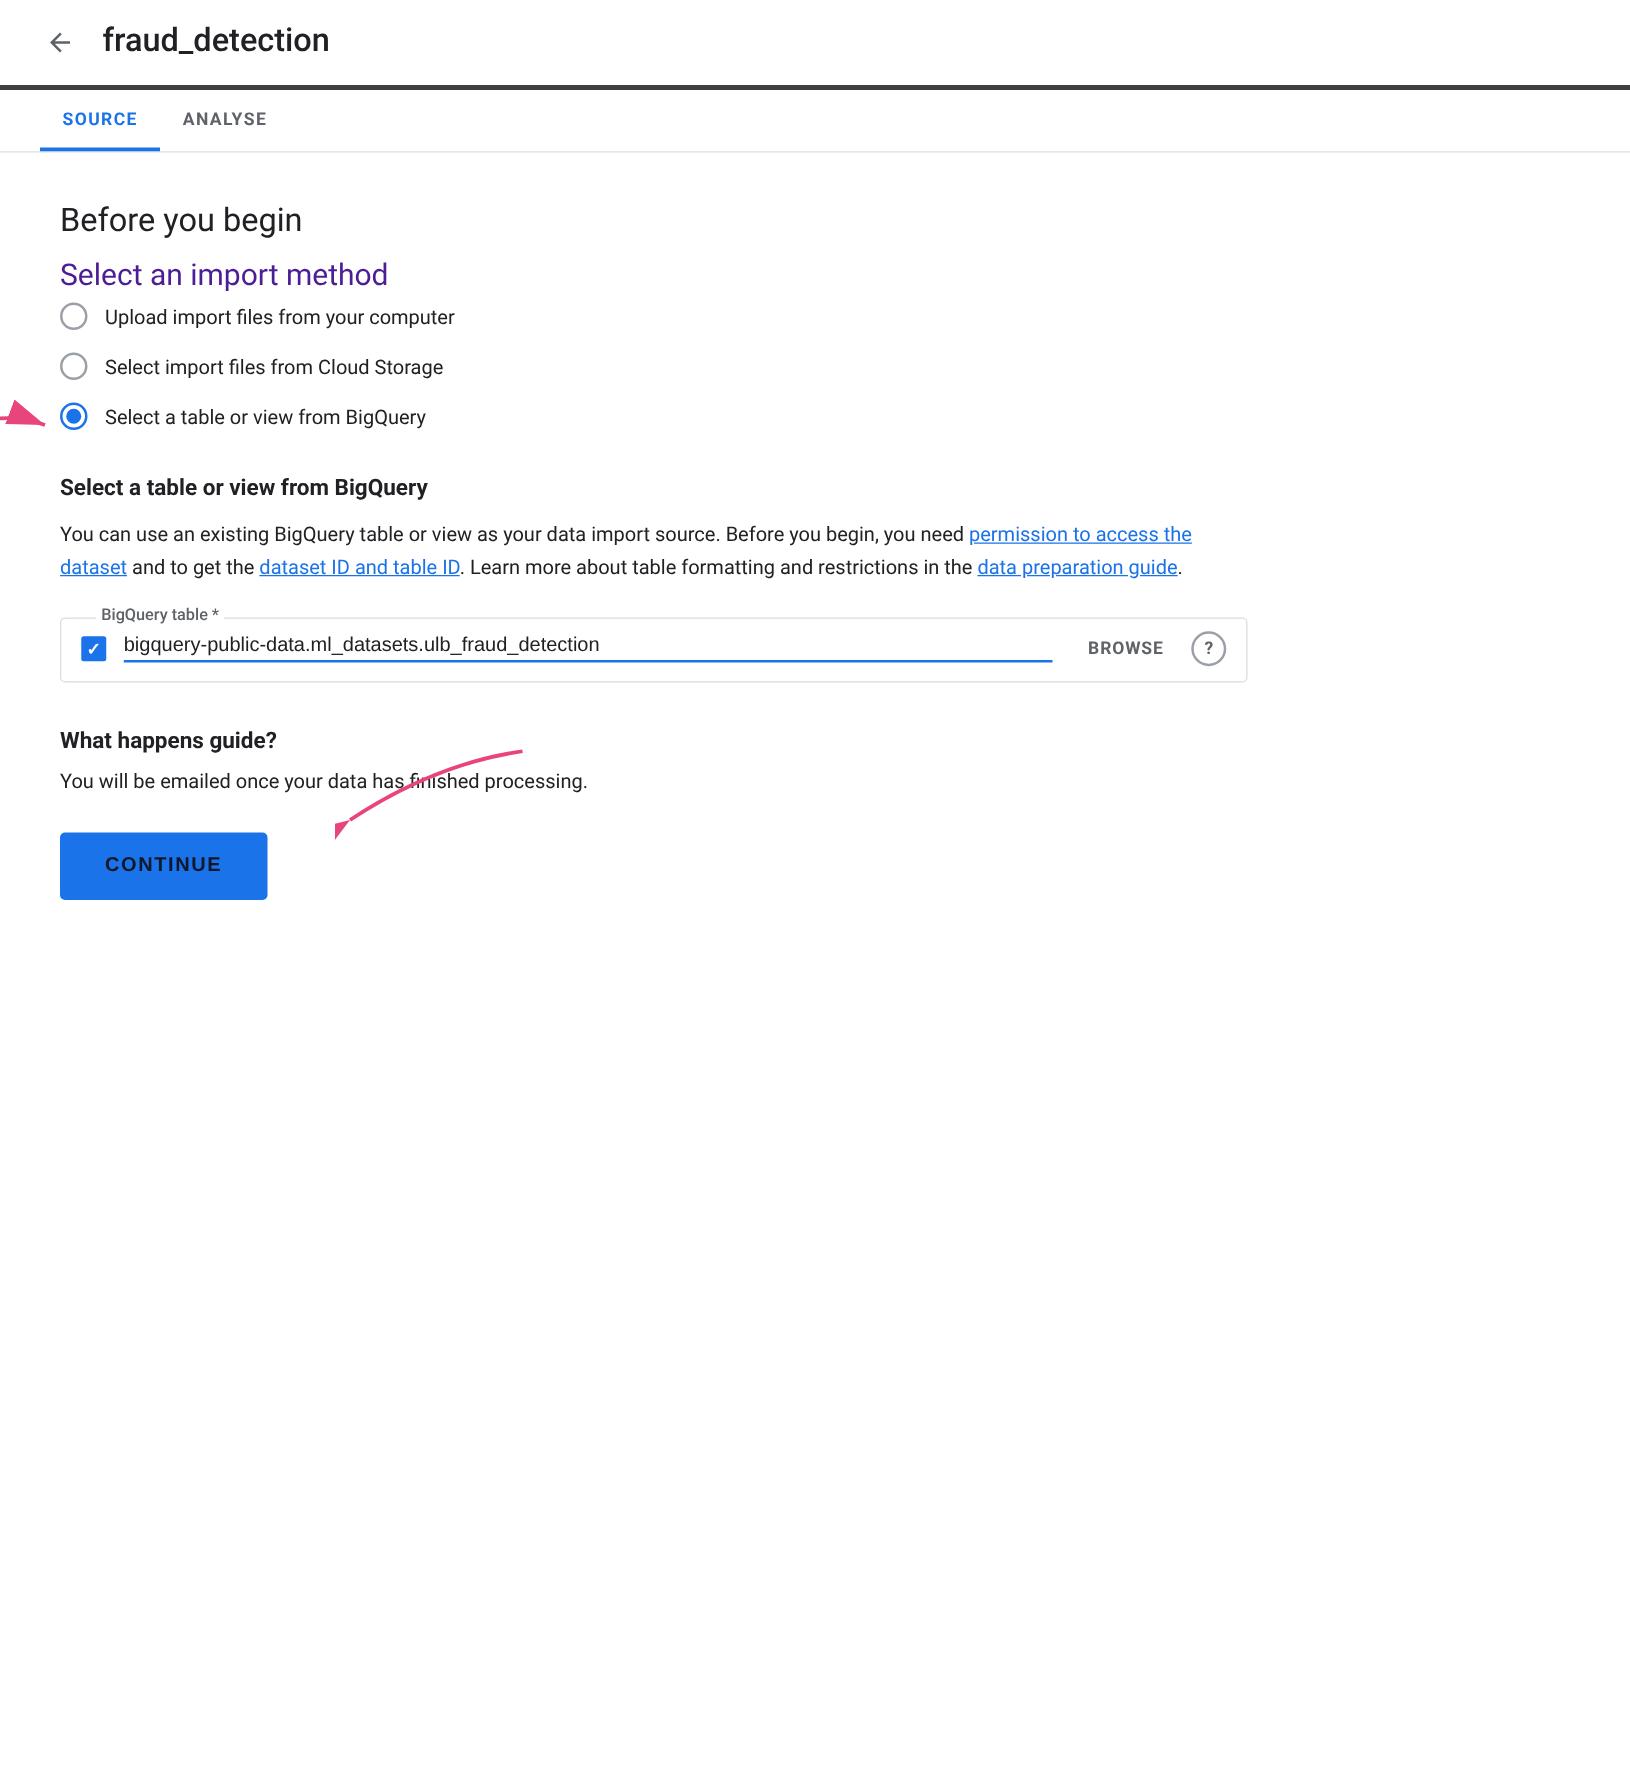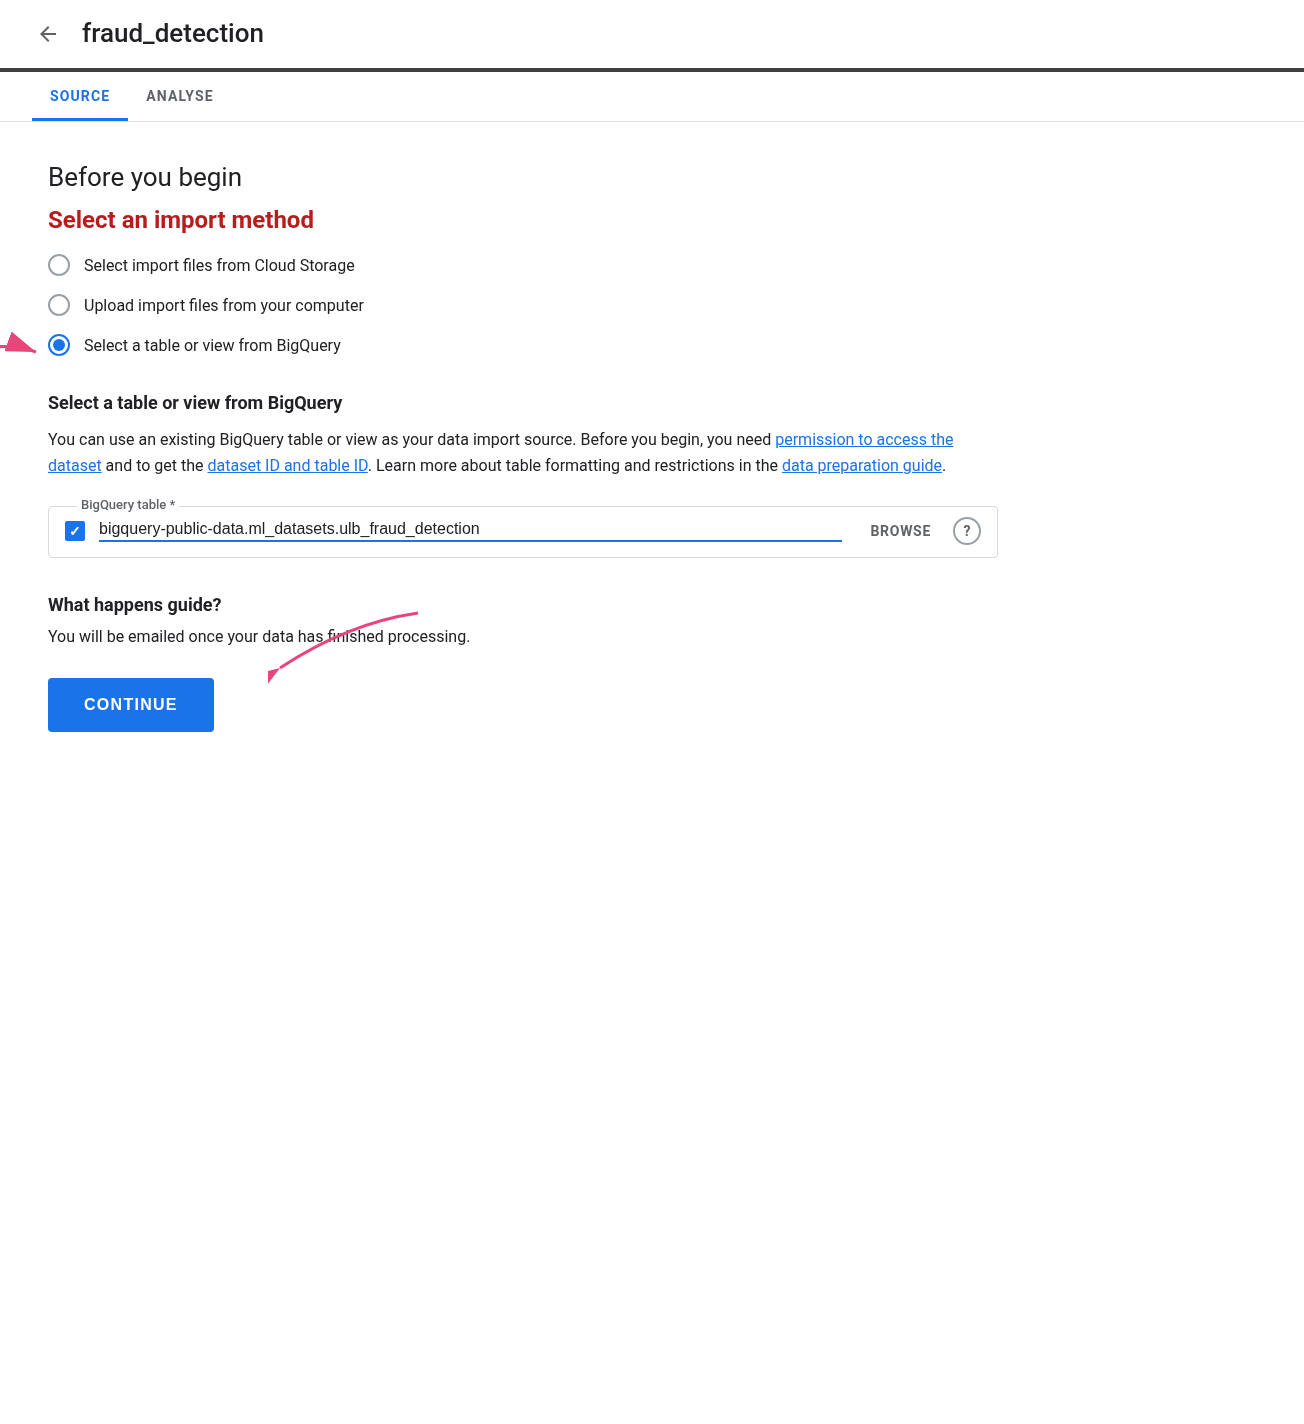--- a/index.html
+++ b/index.html
@@ -76,23 +76,23 @@
     }
     .link {
       color: #1a73e8;
       text-decoration: underline;
       cursor: pointer;
     }
 
     
     .import-section-title {
       font-size: 24px;
-      font-weight: 700;
-      color: #b91c1c;
-      margin-bottom: 20px;
+      font-weight: 400;
+      color: #4c1d95;
+      margin-bottom: 8px;
     }
 
     .radio-group {
       display: flex;
       flex-direction: column;
       gap: 18px;
       margin-bottom: 36px;
     }
     .radio-item {
       display: flex;
@@ -221,21 +221,21 @@
     }
     .next-desc {
       font-size: 16px;
       color: #202124;
       margin-bottom: 32px;
     }
 
     
     .continue-btn {
       background: #1a73e8;
-      color: #ffffff;
+      color: #0f172a;
       border: none;
       border-radius: 4px;
       padding: 18px 36px;
       font-size: 16px;
       font-weight: 700;
       letter-spacing: 0.08em;
       text-transform: uppercase;
       cursor: pointer;
     }
     .radio-arrow-svg {
@@ -266,26 +266,26 @@
 
   
   <h2 class="section-title">Before you begin</h2>
 
   
   <h2 class="import-section-title">Select an import method</h2>
   <div class="radio-group">
 
     <label class="radio-item">
       <div class="radio-circle"></div>
-      <span>Select import files from Cloud Storage</span>
+      <span>Upload import files from your computer</span>
     </label>
 
     <label class="radio-item">
       <div class="radio-circle"></div>
-      <span>Upload import files from your computer</span>
+      <span>Select import files from Cloud Storage</span>
     </label>
 
     <div style="position: relative; display: inline-flex; align-items: center;">
 
       <svg class="radio-arrow-svg" width="120" height="60" viewBox="0 0 120 60">
         <defs>
           <marker id="arrowhead1" markerWidth="10" markerHeight="7" refX="10" refY="3.5" orient="auto">
             <polygon points="0 0, 10 3.5, 0 7" fill="#e8457a"></polygon>
           </marker>
         </defs>

